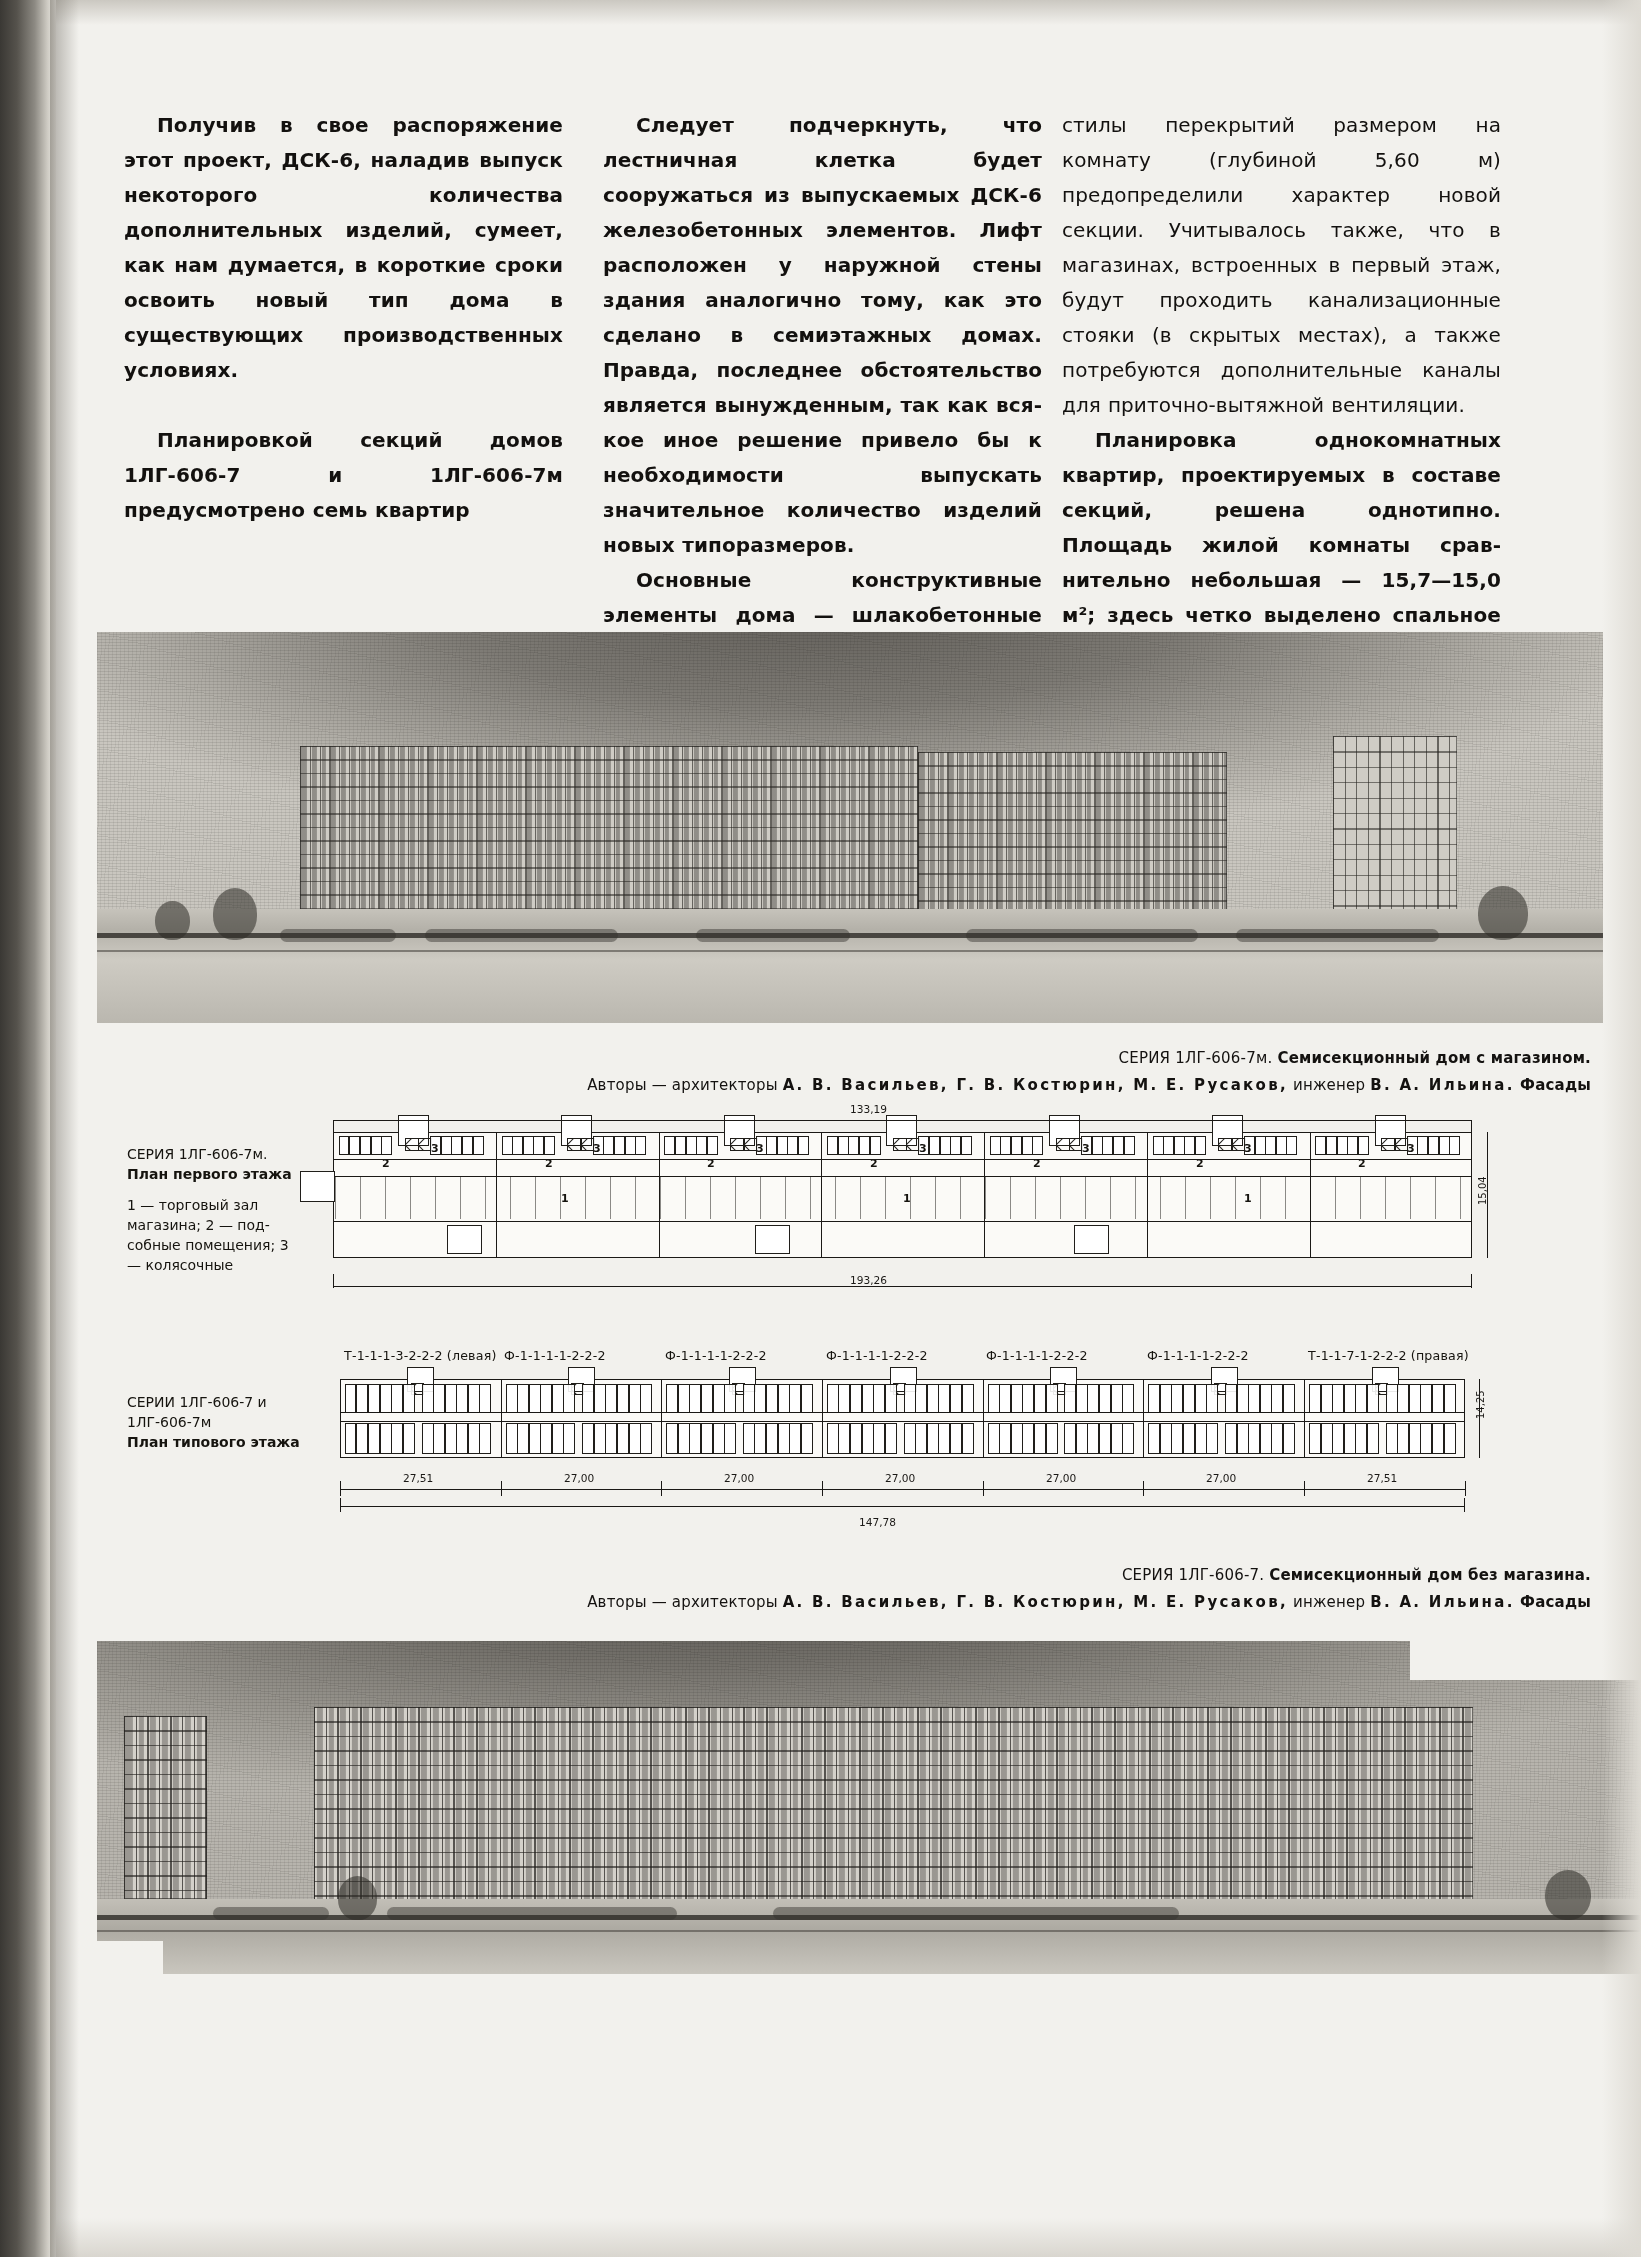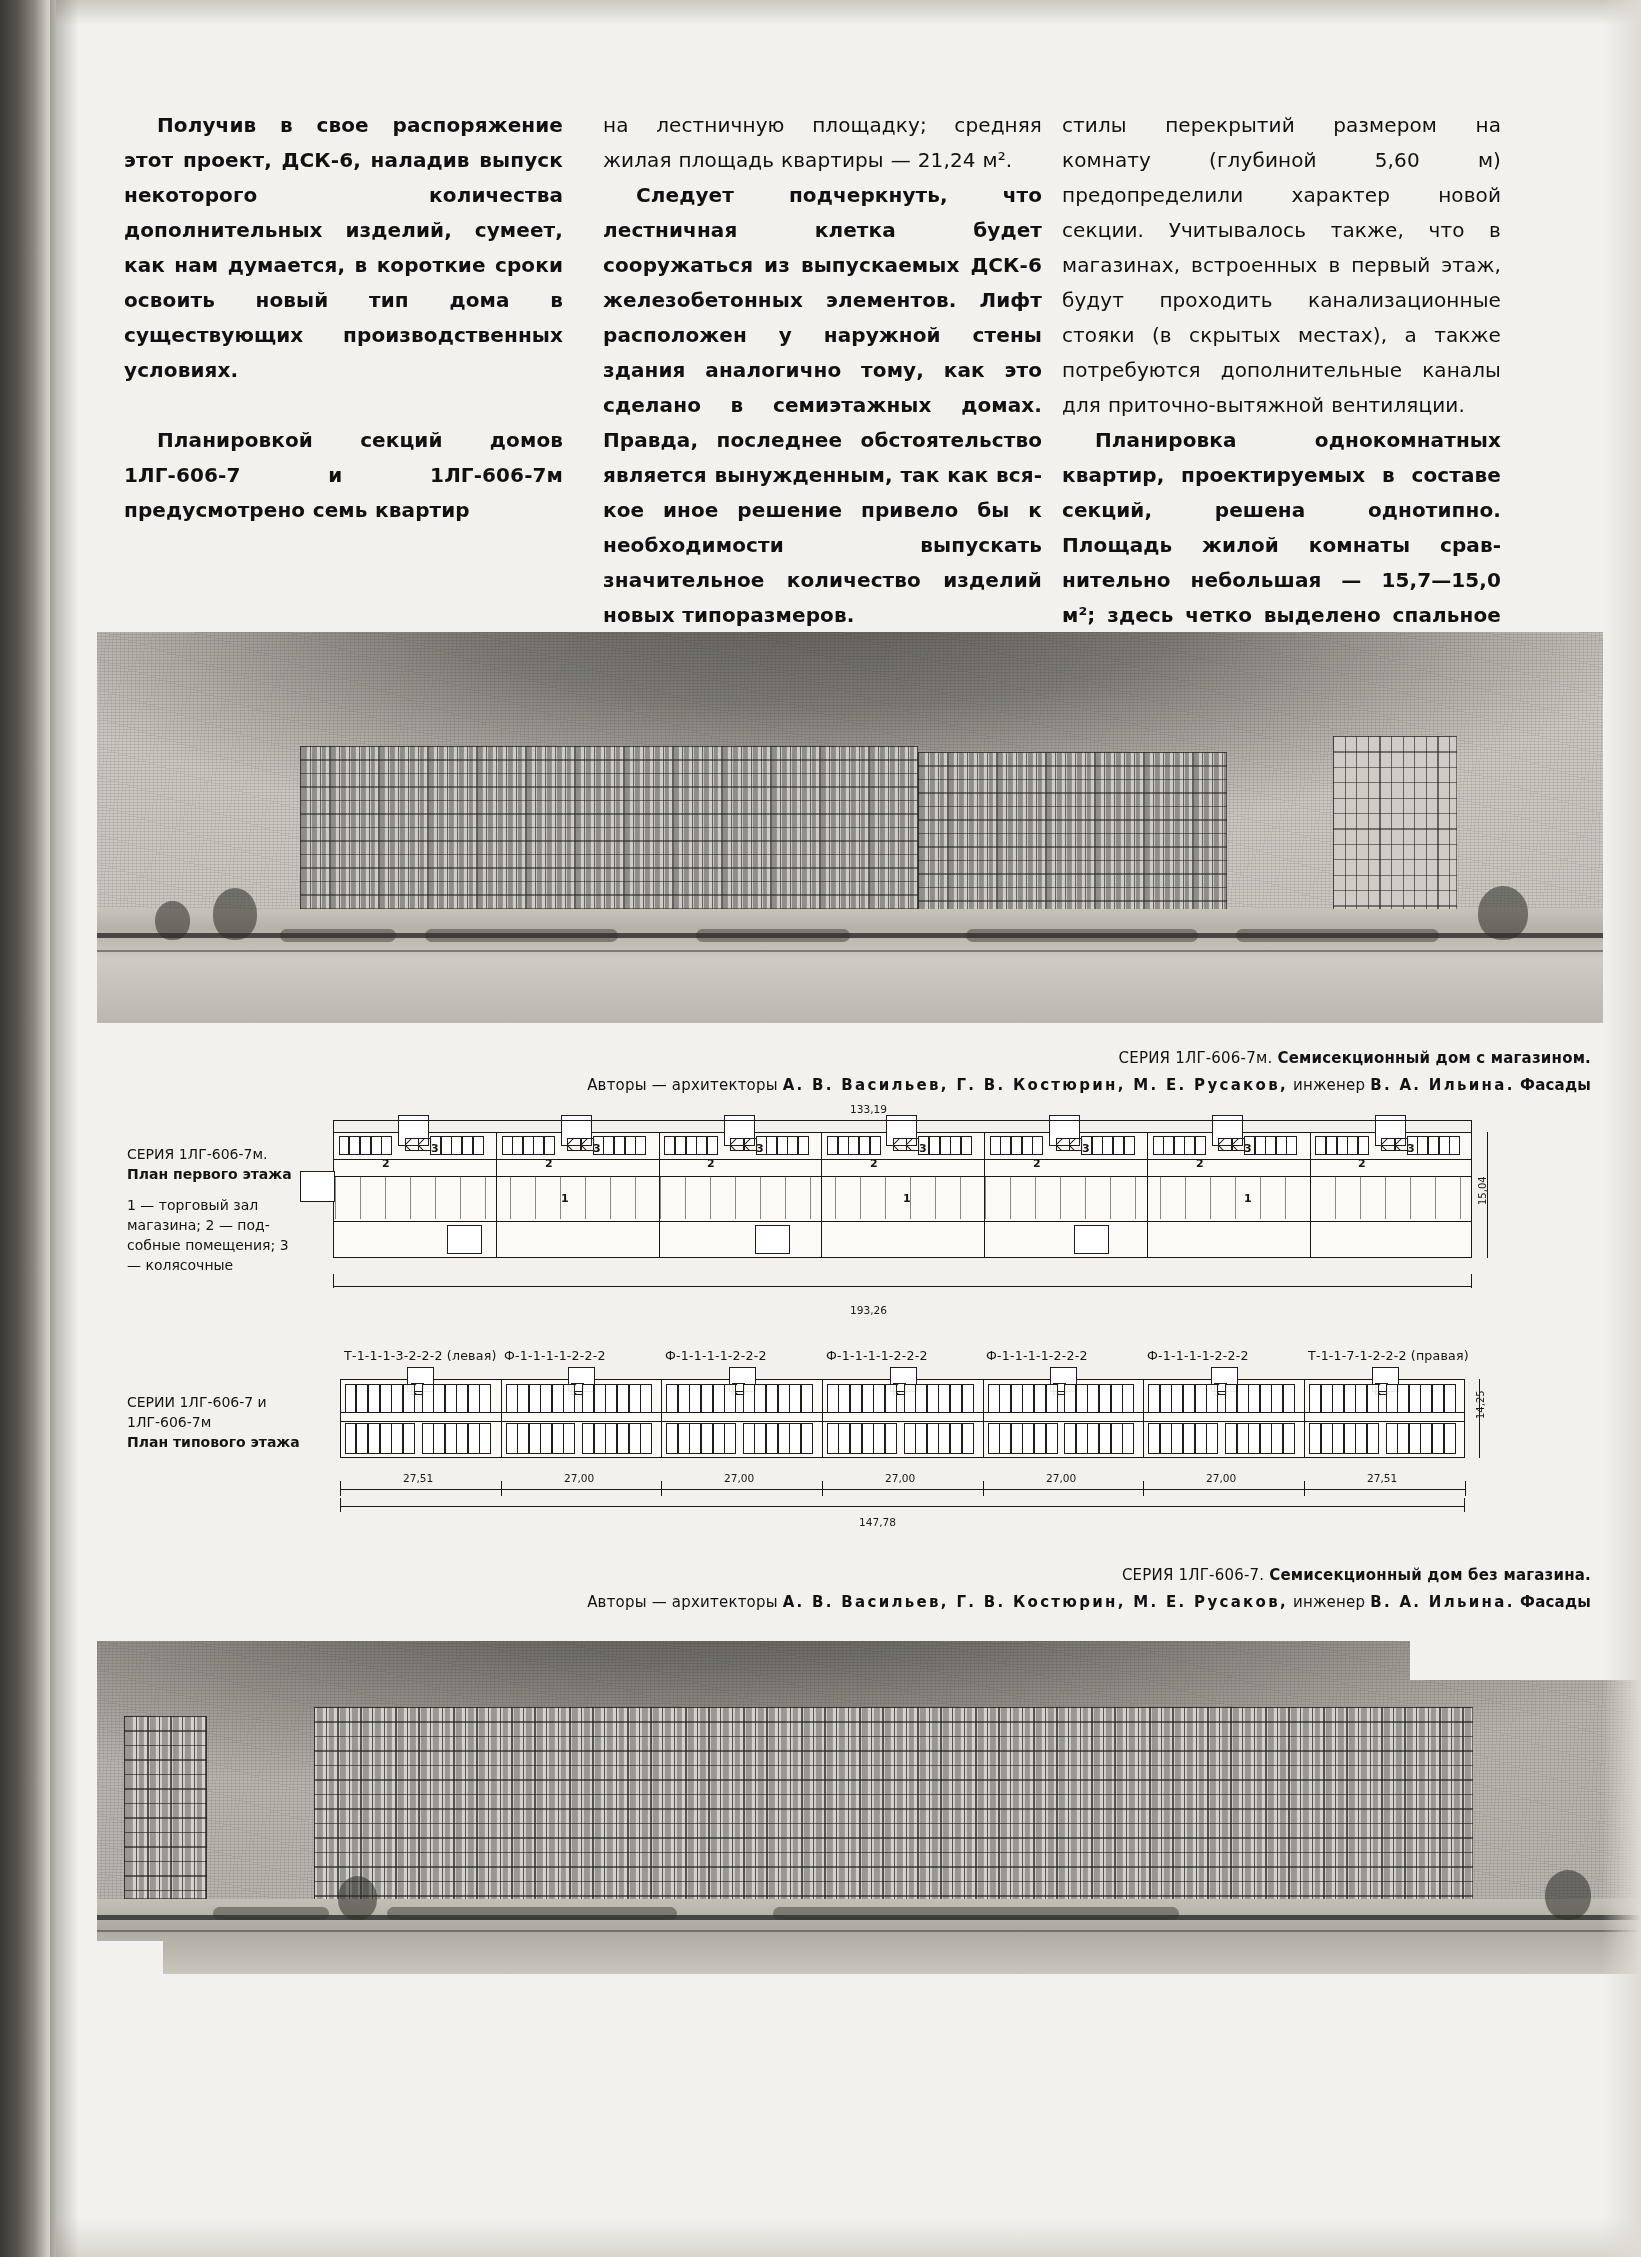--- a/index.html
+++ b/index.html
@@ -216,21 +216,20 @@
 
 <div id="page">
 
   <div id="textblock">
     <div class="col" id="col1">
         <p class="ind">Получив в свое распоряжение этот проект, ДСК-6, наладив выпуск некоторого количества дополнительных изделий, су­меет, как нам думается, в короткие сроки освоить новый тип дома в существующих производственных условиях.</p>
         <span class="gap"></span>
         <p class="ind">Планировкой секций домов 1ЛГ-606-7 и 1ЛГ-606-7м предусмотрено семь квартир</p>
       </div>
     <div class="col" id="col2">
-        <p>на лестничную площадку; средняя жилая площадь квартиры — 21,24 м².</p>
         <p class="ind">Следует подчеркнуть, что лестничная клетка будет сооружаться из выпускаемых ДСК-6 железобетонных элементов. Лифт расположен у наружной стены здания ана­логично тому, как это сделано в семиэтаж­ных домах. Правда, последнее обстоятель­ство является вынужденным, так как вся­кое иное решение привело бы к необхо­димости выпускать значительное количе­ство изделий новых типоразмеров.</p>
         <p class="ind">Основные конструктивные элементы до­ма — шлакобетонные стеновые панели на­ружных и внутренних стен и шатровые на-</p>
       </div>
     <div class="col" id="col3">
         <p>стилы перекрытий размером на комнату (глубиной 5,60 м) предопределили харак­тер новой секции. Учитывалось также, что в магазинах, встроенных в первый этаж, будут проходить канализационные стояки (в скрытых местах), а также потребуются дополнительные каналы для приточно-вы­тяжной вентиляции.</p>
         <p class="ind">Планировка однокомнатных квартир, проектируемых в составе секций, решена однотипно. Площадь жилой комнаты срав­нительно небольшая — 15,7—15,0 м²; здесь четко выделено спальное место. Кухня площадью 8,0—8,2 м² превращена в кухню-столовую. В передней имеется хозяйст-</p>
       </div>
   </div>
 
   <div id="photo1">
@@ -274,21 +273,21 @@
     <span>Авторы — архитекторы </span><b class="sp">А. В. Васильев, Г. В. Костюрин, М. Е. Русаков,</b><span> инженер </span><b class="sp">В. А. Ильина.</b><b> Фасады</b>
   </div>
 
   <div class="dwg-label" style="left:127px;top:1144px;">
     <span class="ttl">СЕРИЯ   1ЛГ-606-7м.</span>
     <span class="ttl bold">План  первого  эта­жа</span>
     <span class="leg">1 — торговый   зал магазина;   2 — под­собные помещения; 3 — колясочные</span>
   </div>
 
   <div class="dim" style="left:850px;top:1103px;">133,19</div>
-  <div class="dim" style="left:850px;top:1304px;">193,26</div>
+  <div class="dim" style="left:850px;top:1274px;">193,26</div>
   <div class="dimv" style="left:1477px;top:1205px;">15,04</div>
 
   <div id="plan1box" class="plan" style="left:333px;top:1132px;width:1139px;height:126px;">
     <div class="plan-outline"></div>
     <div class="plan-inner" id="plan1inner">
         <div class="cell" style="left: 65px; top: -17.4px; width: 29px; height: 29px; background: rgb(255, 255, 255);"></div>
         <div class="cellx" style="left: 72px; top: 5.8px; width: 11.6px; height: 11.6px; overflow: hidden;"></div>
         <div class="cellx" style="left: 85px; top: 5.8px; width: 11.6px; height: 11.6px; overflow: hidden;"></div>
         <div class="cell" style="left: 5.8px; top: 3.9px; width: 8.7px; height: 17.4px;"></div>
         <div class="cell" style="left: 16.4px; top: 3.9px; width: 8.7px; height: 17.4px;"></div>

